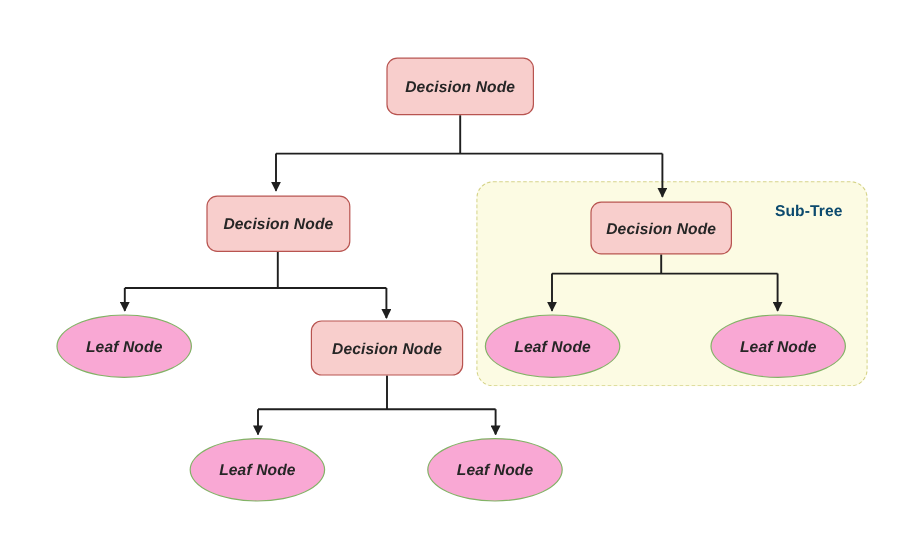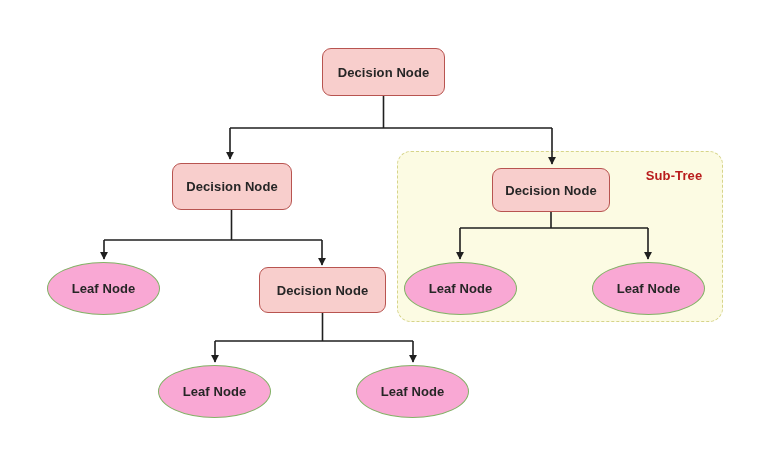--- a/index.html
+++ b/index.html
@@ -38,34 +38,35 @@
     box-sizing: border-box;
   }
   .subtree-label {
     position: absolute;
     left: 632px;
     top: 168px;
     width: 84px;
     text-align: center;
     font-size: 13px;
     font-weight: bold;
-    color: #b91c1c;
+    color: #0c4a6e;
     letter-spacing: 0.1px;
   }
   .node {
     position: absolute;
     display: flex;
     align-items: center;
     justify-content: center;
     box-sizing: border-box;
     font-size: 13px;
     font-weight: bold;
     color: #262626;
     letter-spacing: 0.1px;
     white-space: nowrap;
+    font-style: italic;
   }
   .decision {
     background: #f8cecc;
     border: 1.3px solid #b85450;
     border-radius: 9px;
   }
   .leaf {
     background: #f9a8d4;
     border: 1.3px solid #82b366;
     border-radius: 50%;

